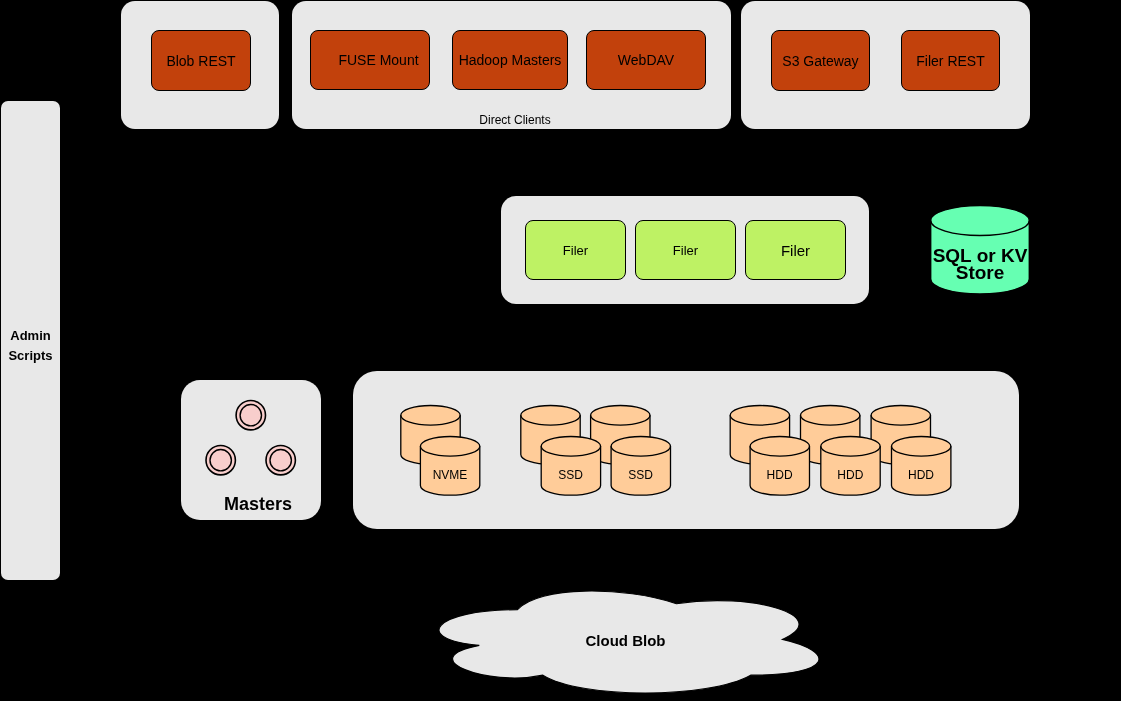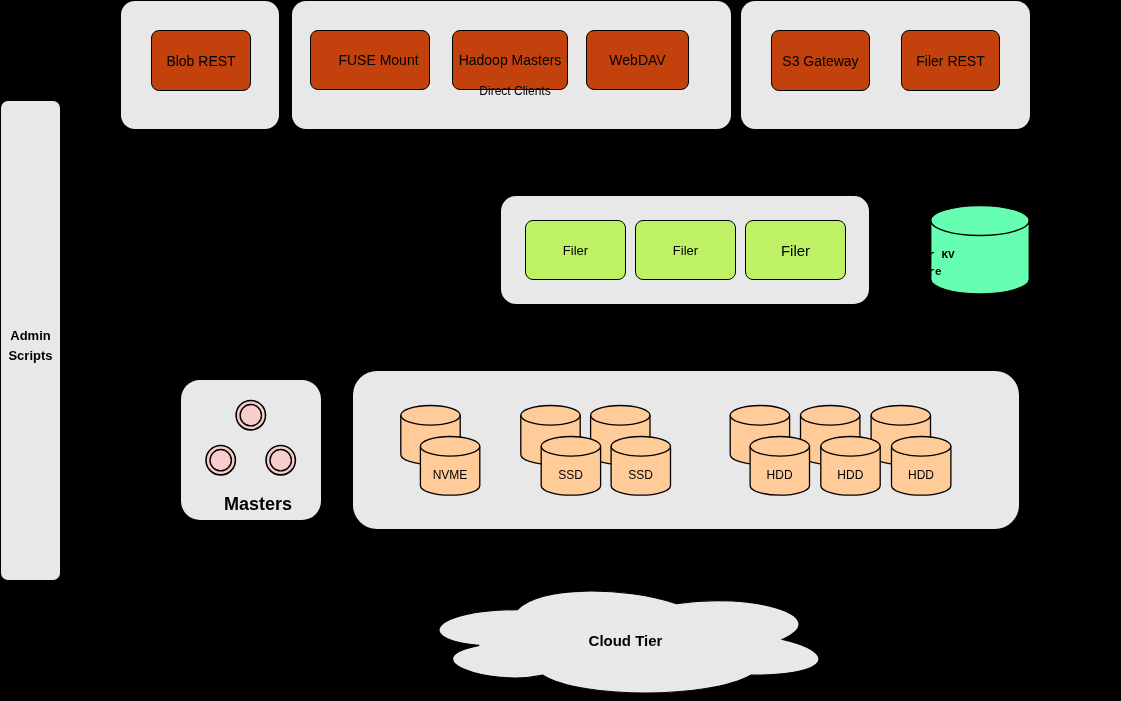--- a/index.html
+++ b/index.html
@@ -16,39 +16,39 @@
 </head>
 <body>
 
 <div class="panel" style="left:121px;top:1px;width:158px;height:128px;border-radius:14px;"></div>
 <div class="panel" style="left:292px;top:1px;width:439px;height:128px;border-radius:14px;"></div>
 <div class="panel" style="left:741px;top:1px;width:289px;height:128px;border-radius:14px;"></div>
 
 <div class="box orange" style="left:151px;top:30px;width:100px;height:61px;">Blob REST</div>
 <div class="box orange" style="left:310px;top:30px;width:120px;height:60px;padding-left:17px;">FUSE Mount</div>
 <div class="box orange" style="left:452px;top:30px;width:116px;height:60px;">Hadoop Masters</div>
-<div class="box orange" style="left:586px;top:30px;width:103px;height:60px;">WebDAV</div>
+<div class="box orange" style="left:586px;top:30px;width:120px;height:60px;">WebDAV</div>
 <div class="box orange" style="left:771px;top:30px;width:99px;height:61px;">S3 Gateway</div>
 <div class="box orange" style="left:901px;top:30px;width:99px;height:61px;">Filer REST</div>
 
-<div class="lbl" style="left:455px;top:84px;width:120px;font-size:12px;">Direct Clients</div>
+<div class="lbl" style="left:455px;top:113px;width:120px;font-size:12px;">Direct Clients</div>
 
 <div class="panel" style="left:1px;top:101px;width:59px;height:479px;border-radius:7px;"></div>
 <div class="lbl" style="left:1px;top:326px;width:59px;font-size:13px;font-weight:bold;line-height:20px;">Admin<br>Scripts</div>
 
 <div class="panel" style="left:501px;top:196px;width:368px;height:108px;border-radius:15px;"></div>
 <div class="box green" style="left:525px;top:220px;width:101px;height:60px;font-size:13px;">Filer</div>
 <div class="box green" style="left:635px;top:220px;width:101px;height:60px;font-size:13px;">Filer</div>
 <div class="box green" style="left:745px;top:220px;width:101px;height:60px;font-size:15px;">Filer</div>
 
 <svg style="left:930px;top:205px;" width="100" height="92" viewBox="0 0 100 92">
   <path d="M 0.7 15.5 A 49.3 15 0 0 1 99.3 15.5 L 99.3 74 A 49.3 15 0 0 1 0.7 74 Z" fill="#66ffb2" stroke="#000" stroke-width="1.4"></path>
   <path d="M 0.7 15.5 A 49.3 15 0 0 0 99.3 15.5" fill="none" stroke="#000" stroke-width="1.4"></path>
 </svg>
-<div class="lbl" style="left:875px;top:246.5px;width:100px;font-size:11px;font-weight:bold;line-height:17px;font-family:Liberation Mono, monospace;">SQL or KV<br>Store</div>
+<div class="lbl" style="left:930px;top:246.5px;width:100px;font-size:19px;font-weight:bold;line-height:17px;">SQL or KV<br>Store</div>
 
 <div class="panel" style="left:181px;top:380px;width:140px;height:140px;border-radius:19px;"></div>
 <svg style="left:181px;top:380px;" width="140" height="140" viewBox="0 0 140 140">
   <g fill="#f8cecc" stroke="#000">
     <circle cx="69.8" cy="35.2" r="14.7" stroke-width="1.6"></circle>
     <circle cx="69.8" cy="35.2" r="10.7" fill="none" stroke-width="1.4"></circle>
     <circle cx="39.7" cy="80.2" r="14.7" stroke-width="1.6"></circle>
     <circle cx="39.7" cy="80.2" r="10.7" fill="none" stroke-width="1.4"></circle>
     <circle cx="99.7" cy="80.2" r="14.7" stroke-width="1.6"></circle>
     <circle cx="99.7" cy="80.2" r="10.7" fill="none" stroke-width="1.4"></circle>
@@ -85,13 +85,13 @@
     <text x="497.3" y="107.5">HDD</text>
     <text x="568" y="107.5">HDD</text>
   </g>
 </svg>
 
 <svg style="left:438.7px;top:590.7px;" width="380" height="102" viewBox="0 0 380 102">
   <path transform="scale(1.1158,1.1670) translate(-24.682,-9.494)" d="M 95 25.5 C 19 25.5 0 51 60.8 56.1 C 0 67.32 68.4 91.8 117.8 81.6
            C 152 102 266 102 304 81.6 C 380 81.6 380 61.2 332.5 51
            C 380 30.6 304 10.2 237.5 20.4 C 190 5.1 114 5.1 95 25.5 Z" fill="#e8e8e8" stroke="#000" stroke-width="1"></path>
 </svg>
-<div class="lbl" style="left:555px;top:632px;width:141px;font-size:15px;font-weight:bold;">Cloud Tier</div>
+<div class="lbl" style="left:555px;top:632px;width:141px;font-size:15px;font-weight:bold;">Cloud Blob</div>
 
 </body></html>

